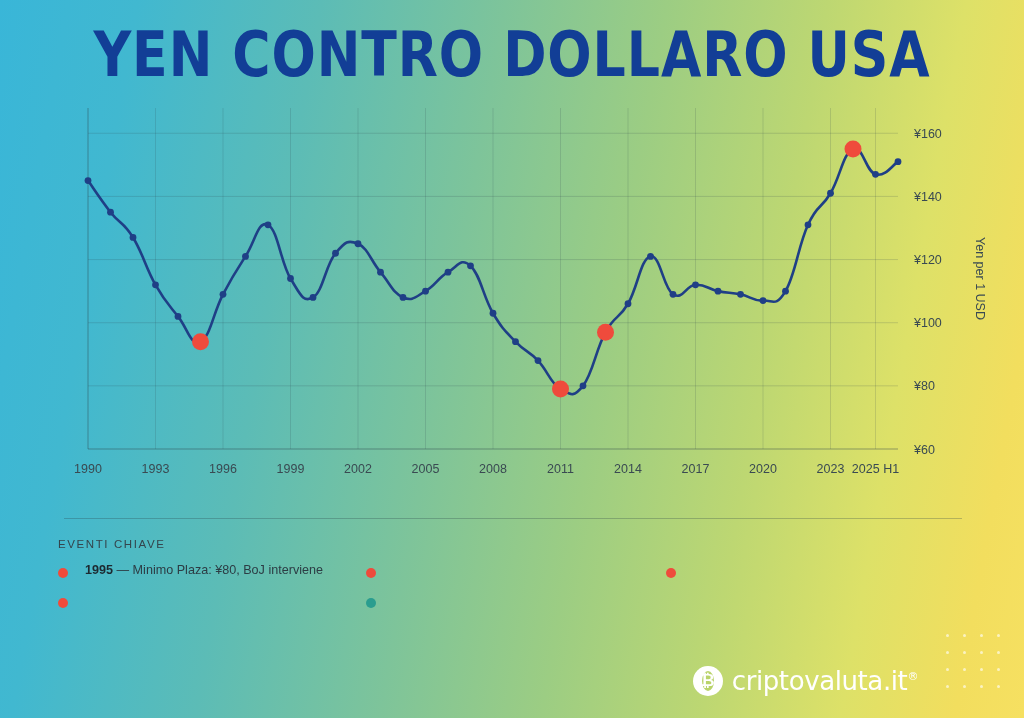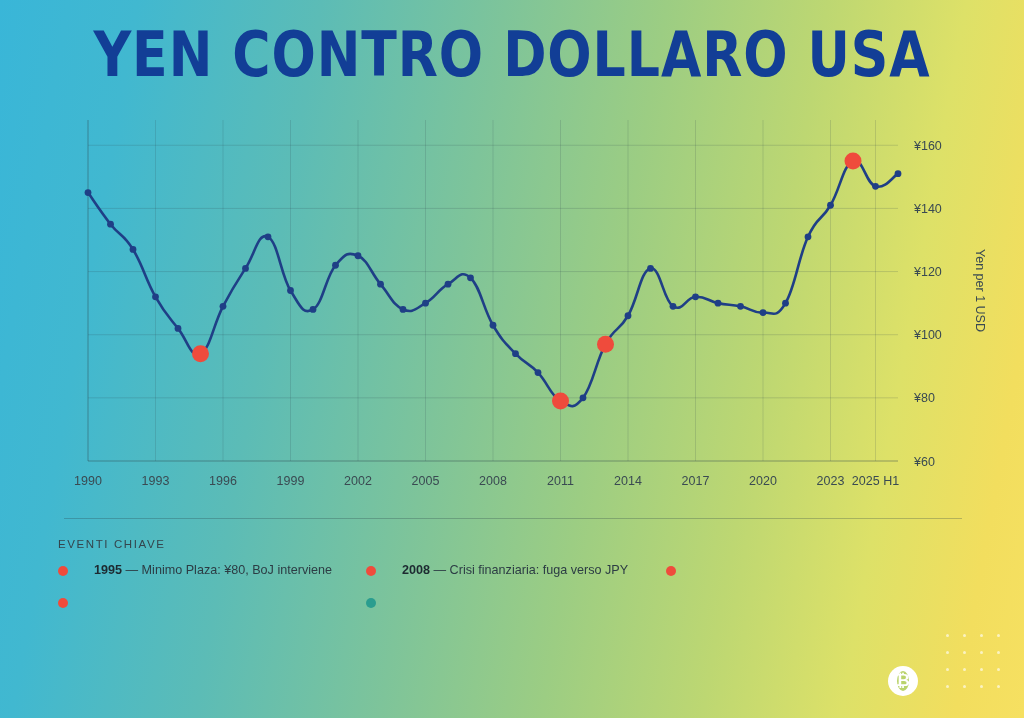--- a/index.html
+++ b/index.html
@@ -18,21 +18,21 @@
     font-family:"DejaVu Sans Condensed","Liberation Sans Narrow","Liberation Sans",sans-serif;
     font-weight:bold;
     font-size:63px;
     letter-spacing:1px;
     color:#123e96;
     transform:scaleX(0.92);
     white-space:nowrap;
   }
 
   
-  .chart-wrap{position:absolute;left:0;top:118px;width:1024px;height:380px;}
+  .chart-wrap{position:absolute;left:0;top:106px;width:1024px;height:380px;}
   .chart-svg{display:block;}
 
   .ytick{font-size:12.5px;fill:#3a4a52;font-family:"Liberation Sans",sans-serif;}
   .xtick{font-size:12.5px;fill:#3a4a52;font-family:"Liberation Sans",sans-serif;text-anchor:middle;}
   .axis-title{font-size:12.5px;fill:#3a4a52;font-family:"Liberation Sans",sans-serif;text-anchor:middle;}
 
   
   .divider{
     position:absolute;left:64px;top:518px;width:898px;height:1px;
     background:rgba(40,60,70,0.28);
@@ -41,21 +41,21 @@
   
   .legend{position:absolute;left:58px;top:538px;width:900px;}
   .legend-head{
     font-size:11.5px;letter-spacing:1.6px;color:#34454d;font-weight:normal;
     margin-bottom:12px;
   }
   .legend-grid{
     display:grid;grid-template-columns:308px 300px 292px;
     column-gap:0;row-gap:14px;
   }
-  .legend-item{display:flex;align-items:flex-start;gap:26px;padding-right:14px;}
+  .legend-item{display:flex;align-items:center;gap:17px;padding-right:14px;}
   .dot{
     width:10px;height:10px;border-radius:50%;flex:0 0 10px;margin-top:4px;
   }
   .legend-text{
     font-size:12.6px;line-height:1.42;color:#2c3c44;
   }
   .legend-text b{color:#1d2a31;font-weight:bold;}
 
   
   .logo{
@@ -182,38 +182,38 @@
 
   <div class="legend">
     <div class="legend-head">EVENTI CHIAVE</div>
     <div class="legend-grid" id="legend-grid">
         <div class="legend-item">
           <span class="dot" style="background: rgb(239, 75, 60);"></span>
           <div class="legend-text"><b>1995</b><span> — Minimo Plaza: ¥80, BoJ interviene</span></div>
         </div>
         <div class="legend-item">
           <span class="dot" style="background: rgb(239, 75, 60);"></span>
-          <div class="legend-text"><b>2008</b><span> — Crisi finanziaria: fuga verso JPY</span></div>
         </div>
         <div class="legend-item">
           <span class="dot" style="background: rgb(239, 75, 60);"></span>
         </div>
         <div class="legend-item">
           <span class="dot" style="background: rgb(239, 75, 60);"></span>
         </div>
         <div class="legend-item">
           <span class="dot" style="background: rgb(42, 157, 143);"></span>
         </div>
       </div>
   </div>
 
   <div class="logo">
     <div class="coin">
       <span class="coin-glyph">₿</span>
     </div>
+    <div class="logo-text"><span>criptovaluta.it</span><span class="logo-reg">®</span></div>
   </div>
 
   <div class="dotgrid">
     <i></i>
       <i></i>
       <i></i>
       <i></i>
     <i></i>
       <i></i>
       <i></i>

